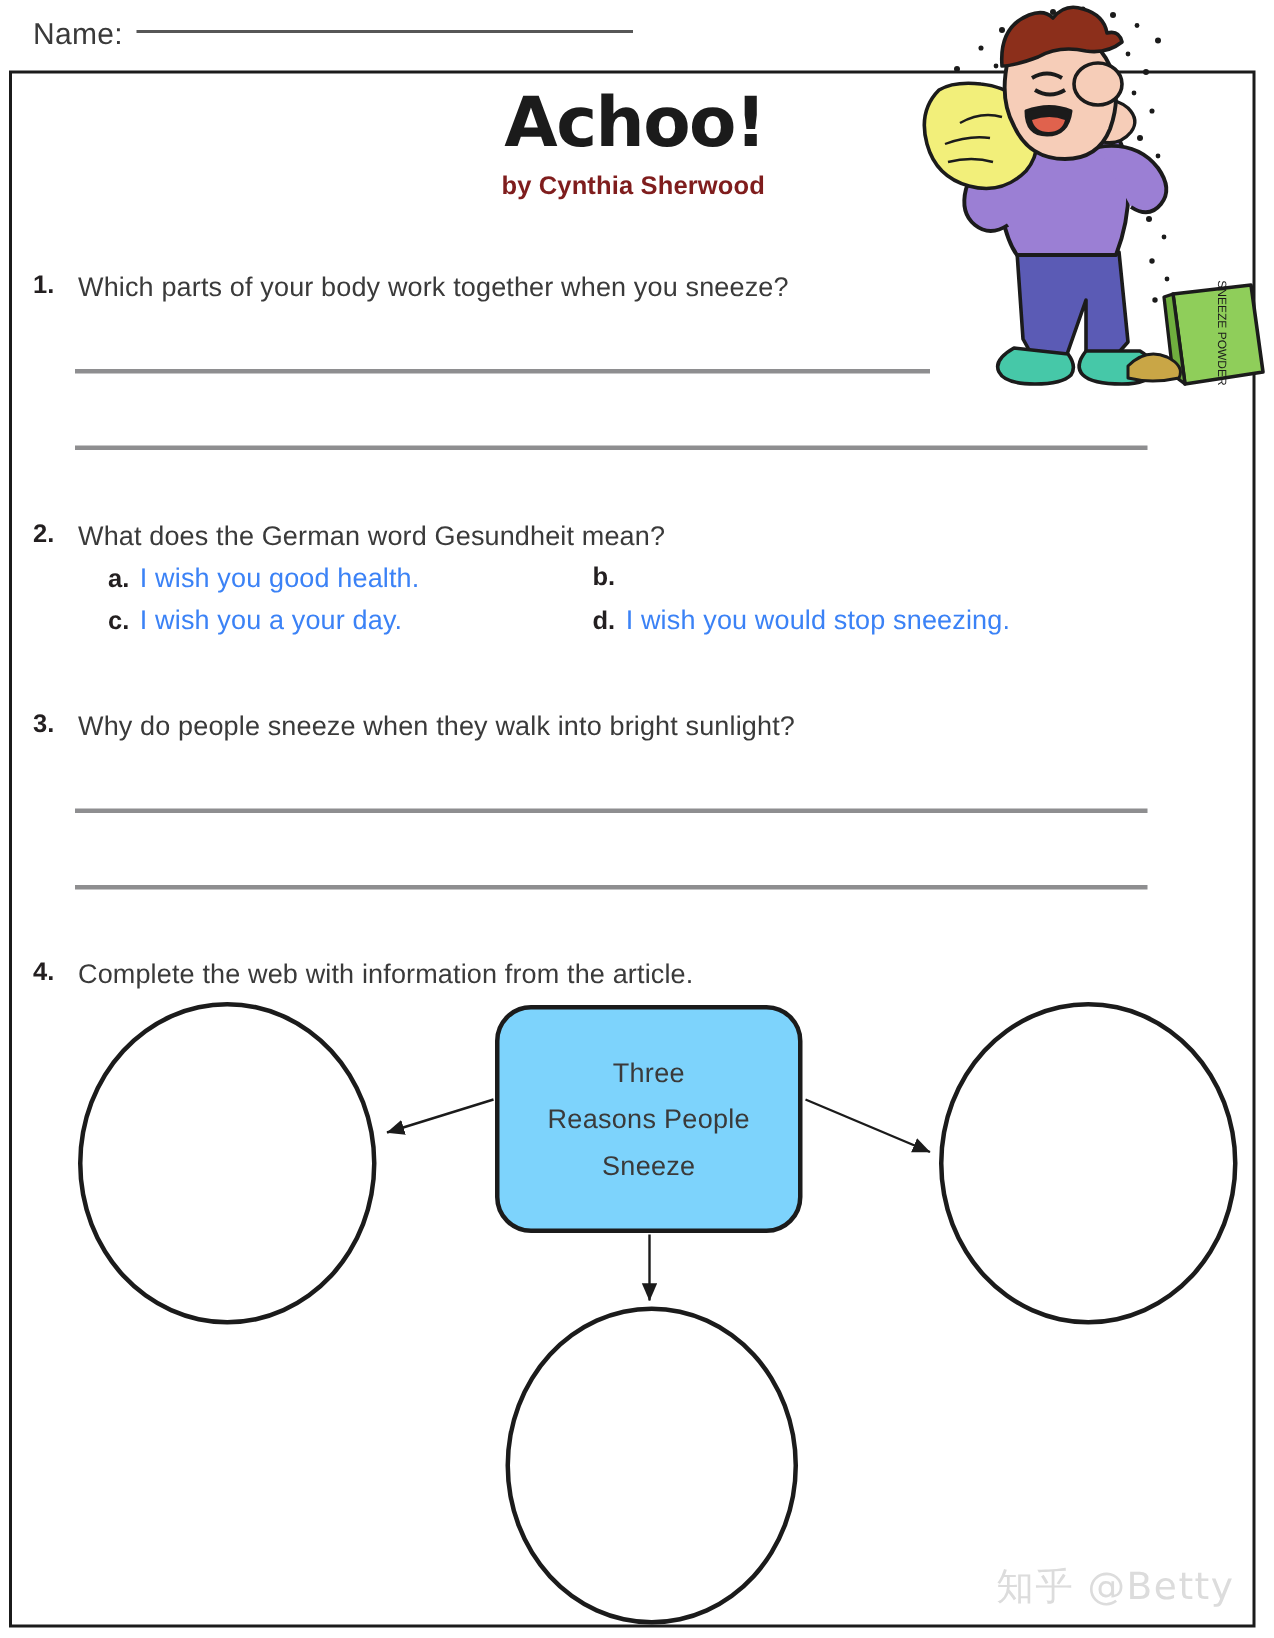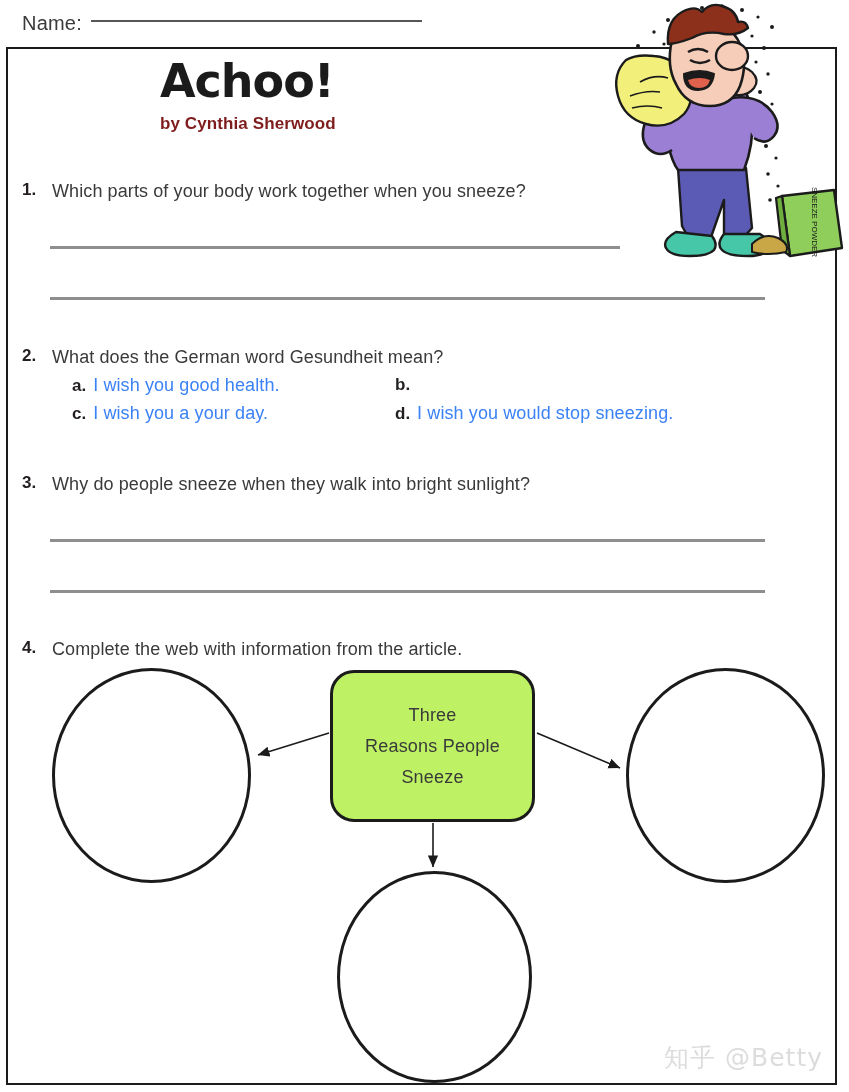--- a/index.html
+++ b/index.html
@@ -52,21 +52,21 @@
     box-sizing: border-box;
     background: transparent;
   }
 
   
   #title-block {
     position: absolute;
     left: 160px;
     top: 56px;
     width: 350px;
-    text-align: left;
+    text-align: right;
   }
   #worksheet-title {
     font-family: "DejaVu Sans", sans-serif;
     font-size: 46px;
     font-weight: bold;
     letter-spacing: -1px;
     line-height: 50px;
     color: #1b1b1b;
   }
   #worksheet-byline {
@@ -159,21 +159,21 @@
 
   #center-box {
     position: absolute;
     left: 330px;
     top: 15px;
     width: 205px;
     height: 152px;
     border: 3px solid #1b1b1b;
     border-radius: 24px;
     box-sizing: border-box;
-    background: #bef264;
+    background: #7dd3fc;
     display: flex;
     align-items: center;
     justify-content: center;
     z-index: 3;
   }
   #center-box-text {
     font-size: 18px;
     color: #3a3a3a;
     text-align: center;
     line-height: 31px;

